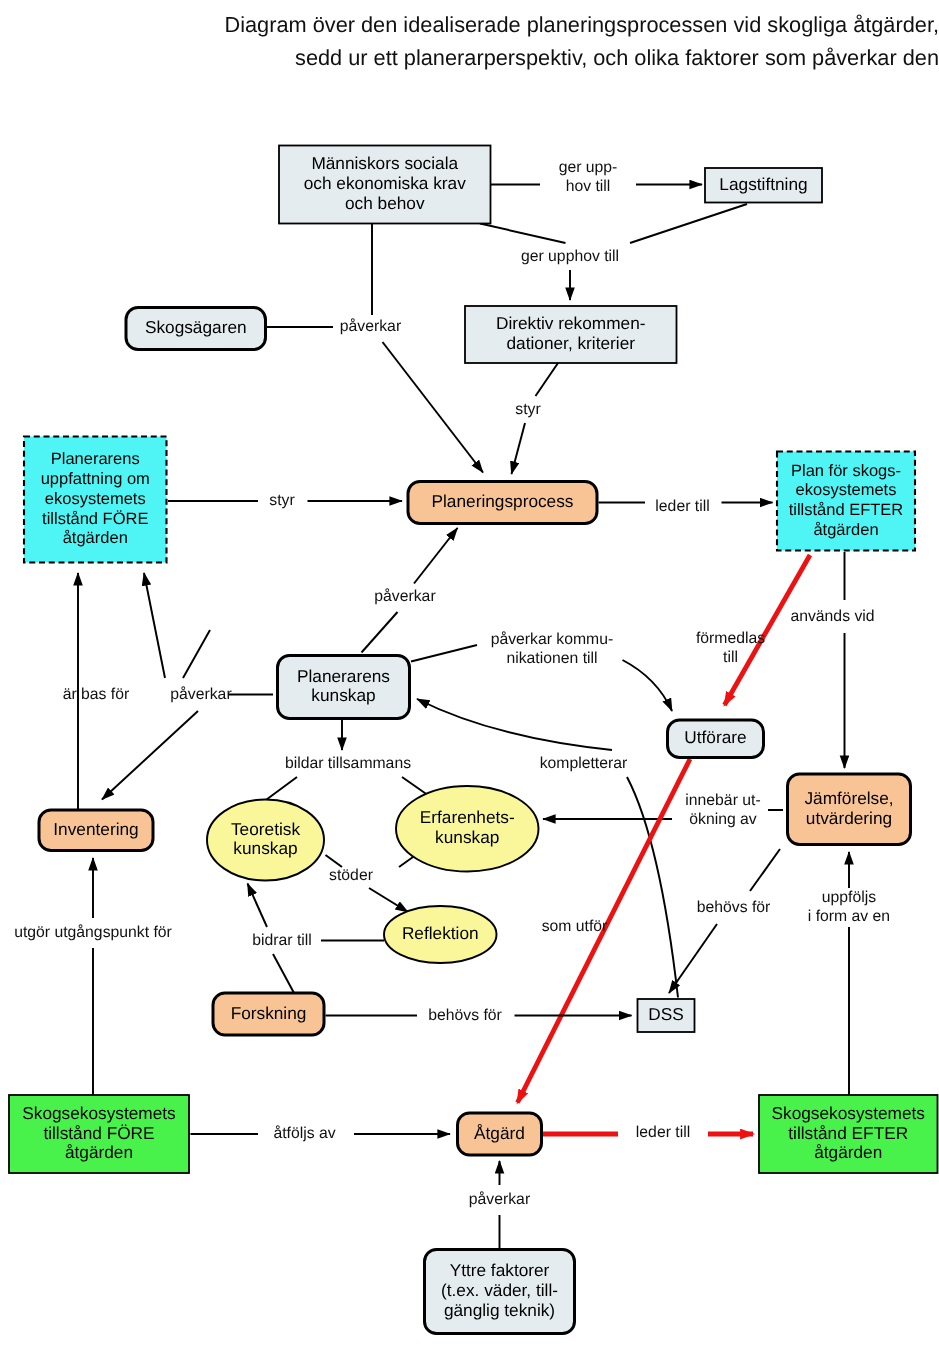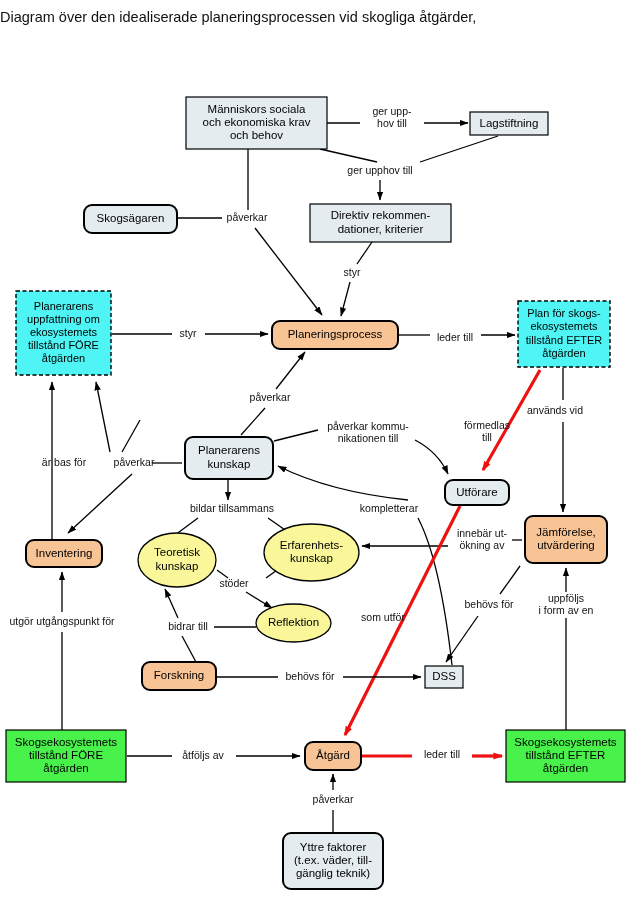--- a/index.html
+++ b/index.html
@@ -1,32 +1,33 @@
 <!DOCTYPE html>
 <html><head>
 <meta charset="utf-8">
 <style>
   html,body{margin:0;padding:0;background:#ffffff;}
   body{width:626px;height:898px;font-family:"Liberation Sans",sans-serif;color:#000;}
   #stage{position:relative;width:626px;height:898px;overflow:hidden;}
-  #title{position:absolute;left:0;top:6px;width:626px;text-align:left;font-size:14.5px;line-height:22px;color:#111;}
+  #title{position:absolute;left:0;top:6px;width:626px;text-align:right;font-size:14.5px;line-height:22px;color:#111;}
   svg{position:absolute;left:0;top:0;width:626px;height:898px;}
   .nodeTxt{font-family:"Liberation Sans",sans-serif;font-size:11.5px;fill:#000;text-anchor:middle;dominant-baseline:middle;}
   .nodeTxtSm{font-size:11px;}
   .edgeTxt{font-family:"Liberation Sans",sans-serif;font-size:10.5px;fill:#111;text-anchor:middle;dominant-baseline:middle;}
   .ln{stroke:#000;stroke-width:1.3;fill:none;}
   .lnRed{stroke:#ee1111;stroke-width:3.2;fill:none;}
 </style>
 </head>
 <body>
 
 <div id="stage">
 
   <div id="title">
     <div>Diagram över den idealiserade planeringsprocessen vid skogliga åtgärder,</div>
+    <div>sedd ur ett planerarperspektiv, och olika faktorer som påverkar den</div>
   </div>
 
   <svg viewBox="0 0 626 898">
     <defs>
       <marker id="ah" markerWidth="10" markerHeight="10" refX="8.4" refY="3.2" orient="auto" markerUnits="userSpaceOnUse">
         <path d="M0,0 L9,3.2 L0,6.4 z" fill="#000"></path>
       </marker>
       <marker id="ahr" markerWidth="11" markerHeight="11" refX="8.6" refY="3.6" orient="auto" markerUnits="userSpaceOnUse">
         <path d="M0,0 L10,3.6 L0,7.2 z" fill="#ee1111"></path>
       </marker>

